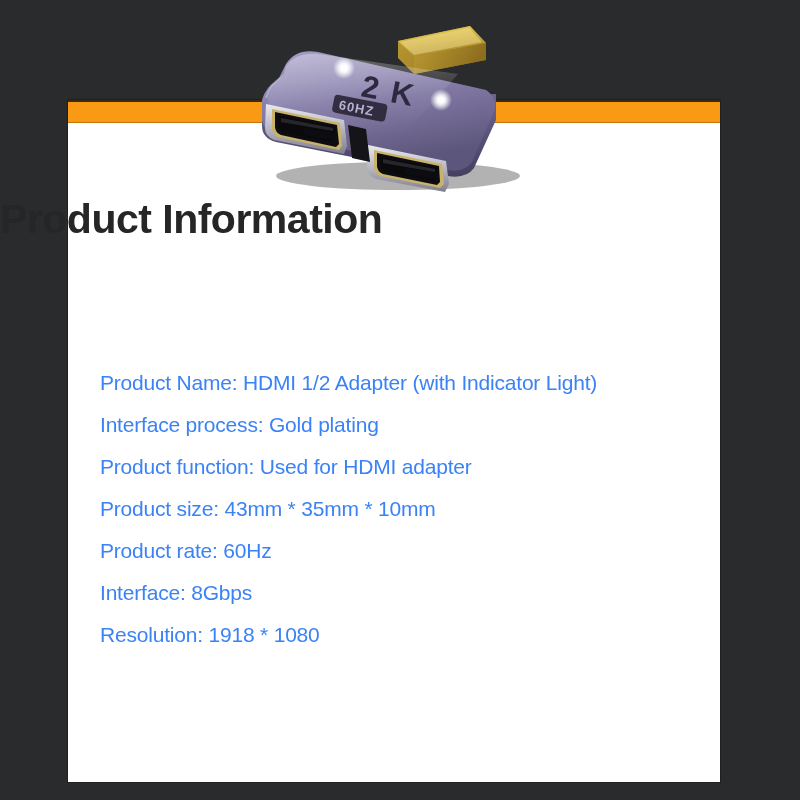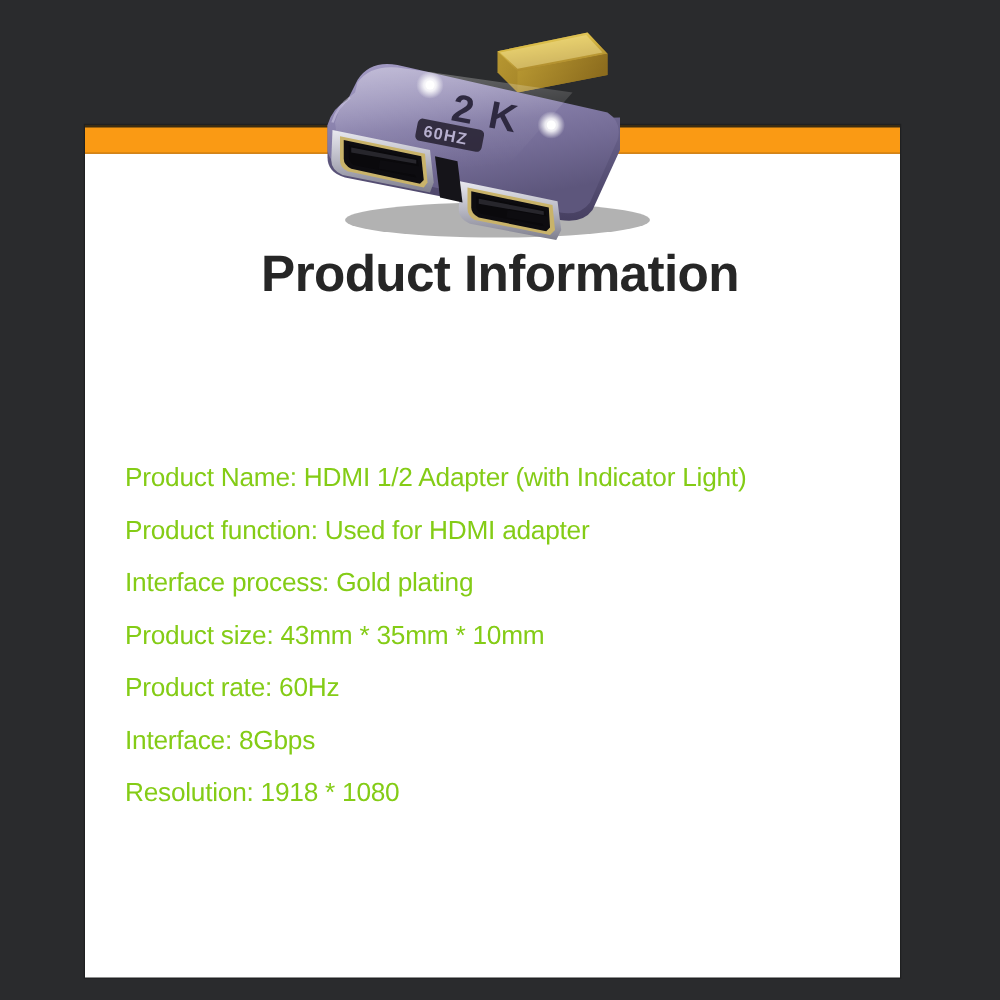--- a/index.html
+++ b/index.html
@@ -27,37 +27,36 @@
     background:#fa9a14;
     border-top:2px solid #3a2c12;
     border-bottom:1px solid #c4760c;
   }
 
   
   .title {
     position:absolute;
     left:0; top:196px;
     width:800px;
-    text-align:center;
     font-size:41px;
     font-weight:bold;
     letter-spacing:-0.5px;
     color:#262626;
     font-family:"Liberation Sans", sans-serif;
   }
 
   
   .spec-list {
     position:absolute;
     left:100px; top:362px;
     width:600px;
   }
   .spec-line {
     font-size:21px;
-    color:#84cc16;
+    color:#3b82f6;
     line-height:42px;
     white-space:nowrap;
     letter-spacing:-0.2px;
   }
 
   
   .product {
     position:absolute;
     left:248px; top:8px;
     width:290px; height:185px;
@@ -166,21 +165,21 @@
       <path d="M100,117 L118,121 L122,154 L104,150 Z" fill="#151419"></path>
 
       <path d="M32,70 Q22,77 18,90" stroke="#cfc8e6" stroke-width="2" fill="none" opacity="0.55"></path>
     </svg>
   </div>
 
   <div class="title">Product Information</div>
 
   <div class="spec-list">
     <div class="spec-line">Product Name: HDMI 1/2 Adapter (with Indicator Light)</div>
+    <div class="spec-line">Interface process: Gold plating</div>
     <div class="spec-line">Product function: Used for HDMI adapter</div>
-    <div class="spec-line">Interface process: Gold plating</div>
     <div class="spec-line">Product size: 43mm * 35mm * 10mm</div>
     <div class="spec-line">Product rate: 60Hz</div>
     <div class="spec-line">Interface: 8Gbps</div>
     <div class="spec-line">Resolution: 1918 * 1080</div>
   </div>
 
 </div>
 
 </body></html>

